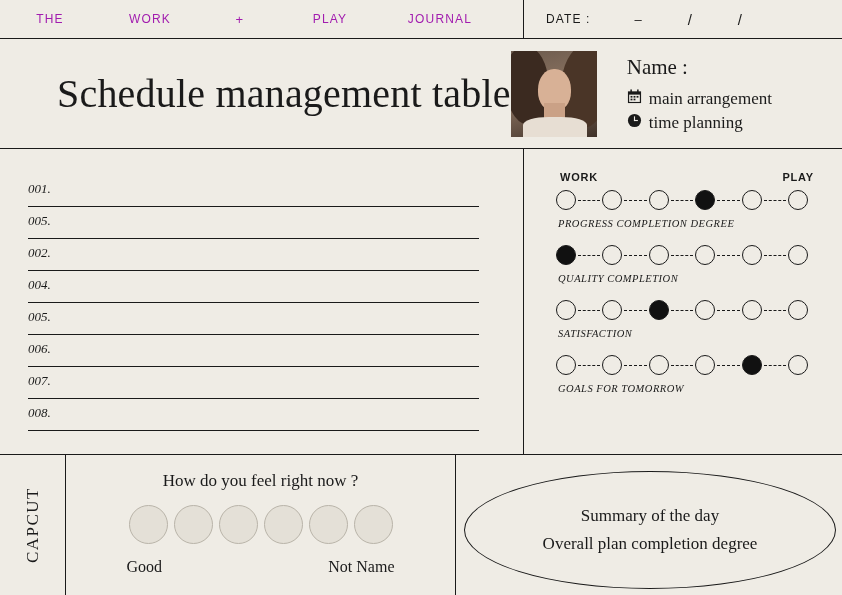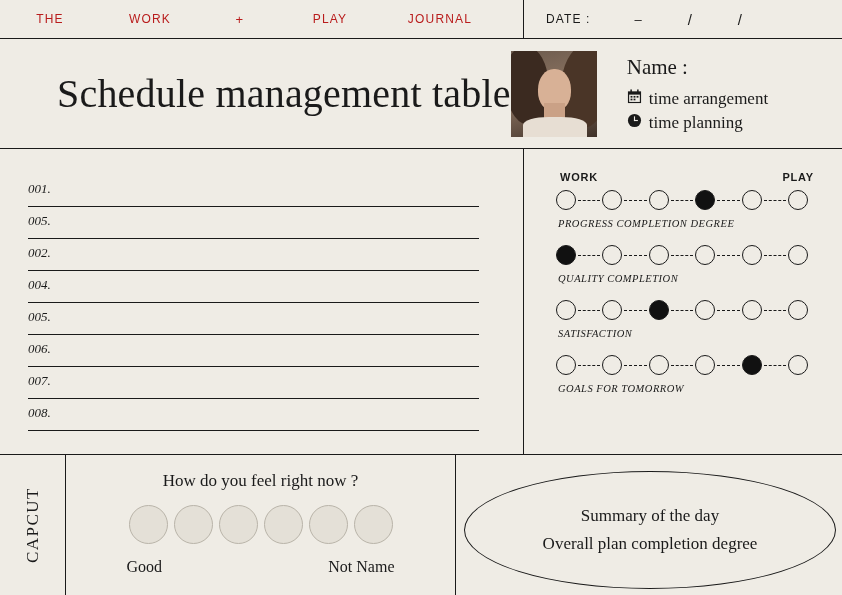--- a/index.html
+++ b/index.html
@@ -35,21 +35,21 @@
     flex: 0 0 524px;
     display: flex;
     align-items: center;
     border-right: 1.5px solid #1a1a1a;
     box-sizing: border-box;
   }
   .topnav-item {
     font-size: 12px;
     letter-spacing: 1.2px;
     text-align: center;
-    color: #b91c1c;
+    color: #a21caf;
   }
   .nav-the   { width: 100px; }
   .nav-work  { width: 100px; }
   .nav-plus  { width: 80px; font-size: 13px; }
   .nav-play  { width: 100px; }
   .nav-journal { width: 120px; }
 
   .datebar {
     flex: 1;
     display: flex;
@@ -340,21 +340,21 @@
             <rect x="2.3" y="6" width="11.4" height="7.8" fill="#efece5"></rect>
             <rect x="3.6" y="0.5" width="1.6" height="3.4" fill="#1a1a1a"></rect>
             <rect x="10.8" y="0.5" width="1.6" height="3.4" fill="#1a1a1a"></rect>
             <rect x="3.8" y="7.4" width="2" height="1.8" fill="#1a1a1a"></rect>
             <rect x="7" y="7.4" width="2" height="1.8" fill="#1a1a1a"></rect>
             <rect x="10.2" y="7.4" width="2" height="1.8" fill="#1a1a1a"></rect>
             <rect x="3.8" y="10.3" width="2" height="1.8" fill="#1a1a1a"></rect>
             <rect x="7" y="10.3" width="2" height="1.8" fill="#1a1a1a"></rect>
           </svg>
         </span>
-        <span>time arrangement</span>
+        <span>main arrangement</span>
       </div>
       <div class="meta-row">
         <span class="glyph">
           <svg width="15" height="15" viewBox="0 0 16 16" aria-hidden="true">
             <circle cx="8" cy="8" r="7" fill="#1a1a1a"></circle>
             <rect x="7.4" y="3.6" width="1.2" height="5" fill="#efece5"></rect>
             <rect x="7.4" y="7.4" width="4.2" height="1.2" fill="#efece5"></rect>
           </svg>
         </span>
         <span>time planning</span>

